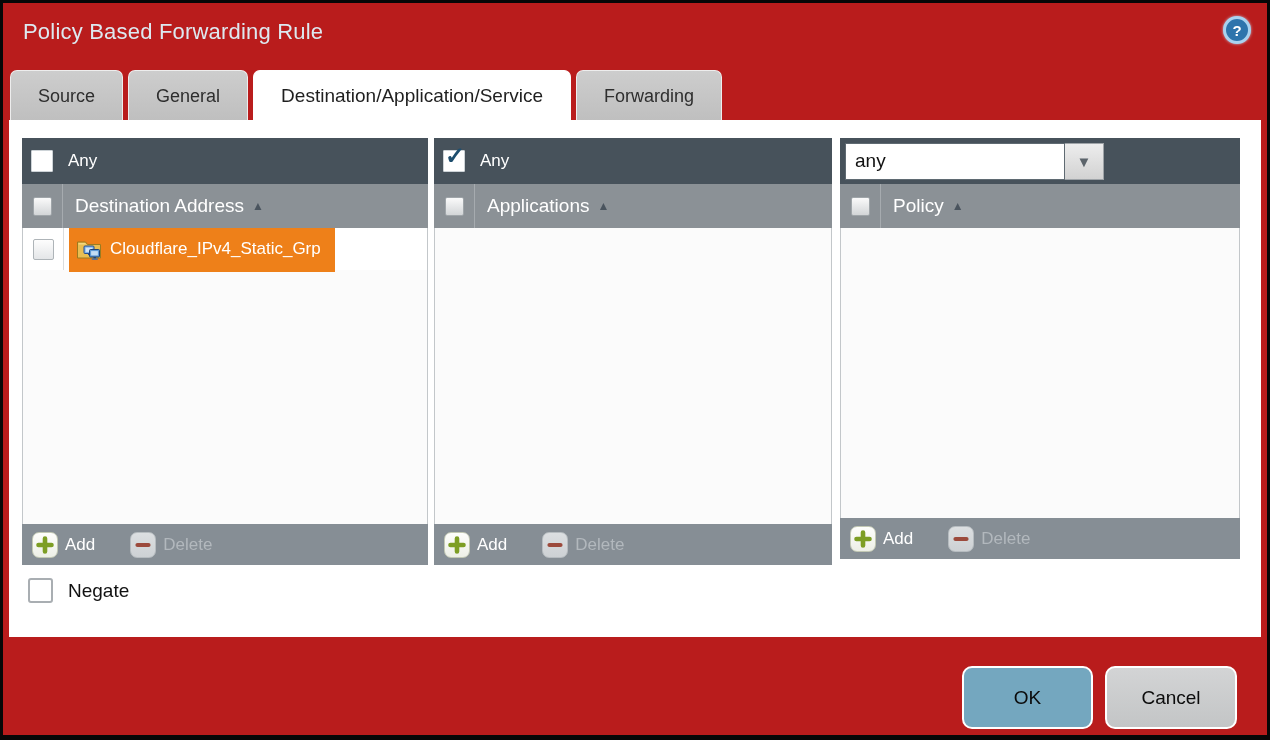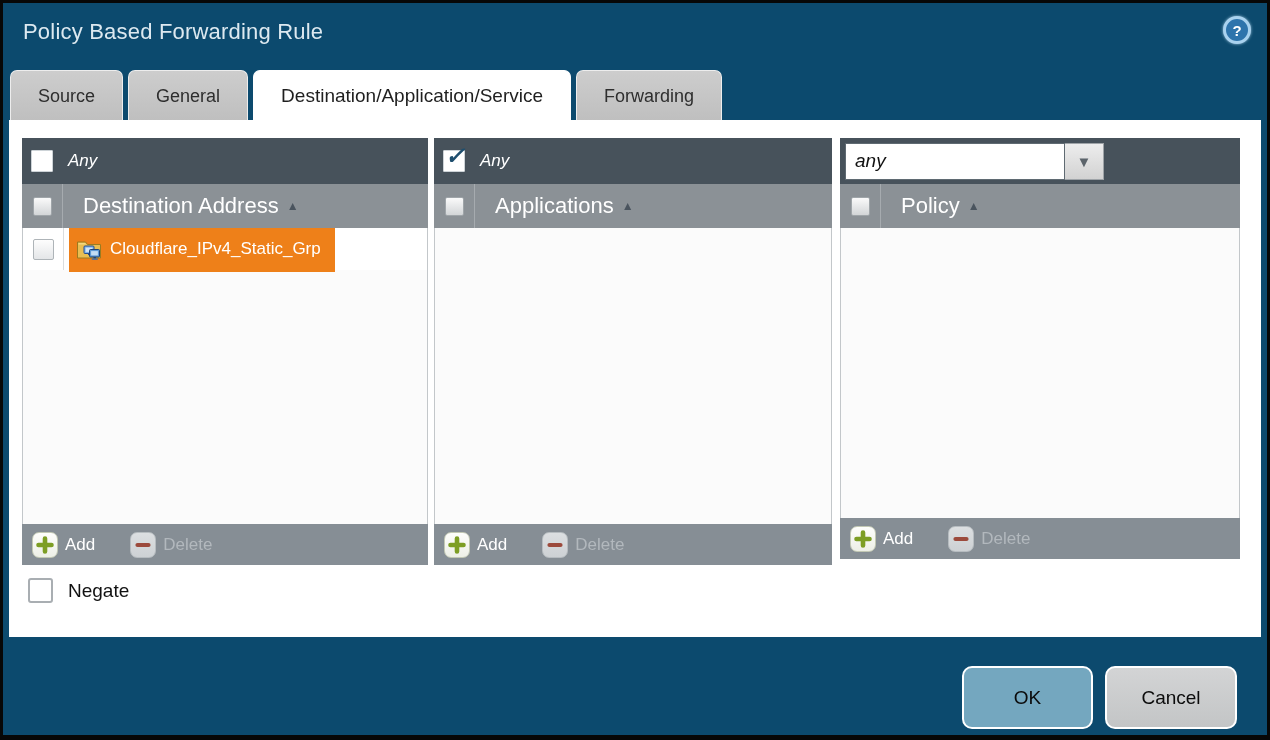--- a/index.html
+++ b/index.html
@@ -1,21 +1,21 @@
 <!DOCTYPE html>
 <html><head>
 <meta charset="utf-8">
 <style>
   * { box-sizing: border-box; margin: 0; padding: 0; }
   html, body { width: 1270px; height: 740px; overflow: hidden; background: #000; }
   body { font-family: "Liberation Sans", sans-serif; }
 
   .dialog {
     position: absolute; inset: 0;
-    background: #0c4a6e;
+    background: #b91c1c;
     border: solid #070707;
     border-width: 3px 3px 5px 3px;
   }
 
   
   .title { position: absolute; left: 20px; top: 16px; font-size: 22px; color: #DDE9F0; letter-spacing: .2px; }
   .help-icon {
     position: absolute; right: 16px; top: 13px;
     width: 28px; height: 28px; border-radius: 50%;
     background: #2E74AC;
@@ -43,21 +43,21 @@
   
   .panel { position: absolute; left: 6px; top: 117px; width: 1252px; height: 517px; background: #FFFFFF; z-index: 2; }
 
   .col { position: absolute; display: flex; flex-direction: column; }
   .col-dest { left: 13px;  top: 18px; width: 406px; height: 427px; }
   .col-app  { left: 425px; top: 18px; width: 398px; height: 427px; }
   .col-svc  { left: 831px; top: 18px; width: 400px; height: 421px; }
 
   .col-top {
     height: 46px; background: #47525B; display: flex; align-items: center;
-    padding-left: 9px; flex: 0 0 auto; font-style: italic;
+    padding-left: 9px; flex: 0 0 auto;
   }
   .any-label { color: #FFFFFF; font-size: 17px; margin-left: 15px; }
 
   .cb { position: relative; background: #FFFFFF; cursor: pointer; }
   .cb-any { width: 22px; height: 22px; border: 1px solid #CDD3D7; border-radius: 1px; }
   .cb-any .check {
     position: absolute; left: 1px; top: -7px;
     font-size: 24px; font-weight: bold; color: #1E4E6E; line-height: 1;
   }
   .cb-header {
@@ -69,21 +69,21 @@
     background: linear-gradient(#FDFDFD, #E4E6E8);
   }
 
   .col-header {
     height: 44px; background: #8B9196; display: flex; align-items: center; flex: 0 0 auto;
   }
   .col-header .cb-cell {
     width: 41px; height: 100%; display: flex; align-items: center; justify-content: center;
     border-right: 1px solid #A6ABAF;
   }
-  .col-header .hdr-label { color: #FFFFFF; font-size: 22px; margin-left: 20px; }
+  .col-header .hdr-label { color: #FFFFFF; font-size: 19px; margin-left: 12px; }
   .sort-arrow { font-size: 12px; color: #4A545E; margin-left: 8px; }
 
   .col-list {
     flex: 1 1 auto; background: #FBFBFB;
     border-left: 1px solid #C3C7CA; border-right: 1px solid #C3C7CA;
     overflow: hidden;
   }
   .list-row { display: flex; align-items: center; height: 42px; background: #FFFFFF; }
   .list-row .cb-cell {
     width: 41px; height: 100%; display: flex; align-items: center; justify-content: center;

